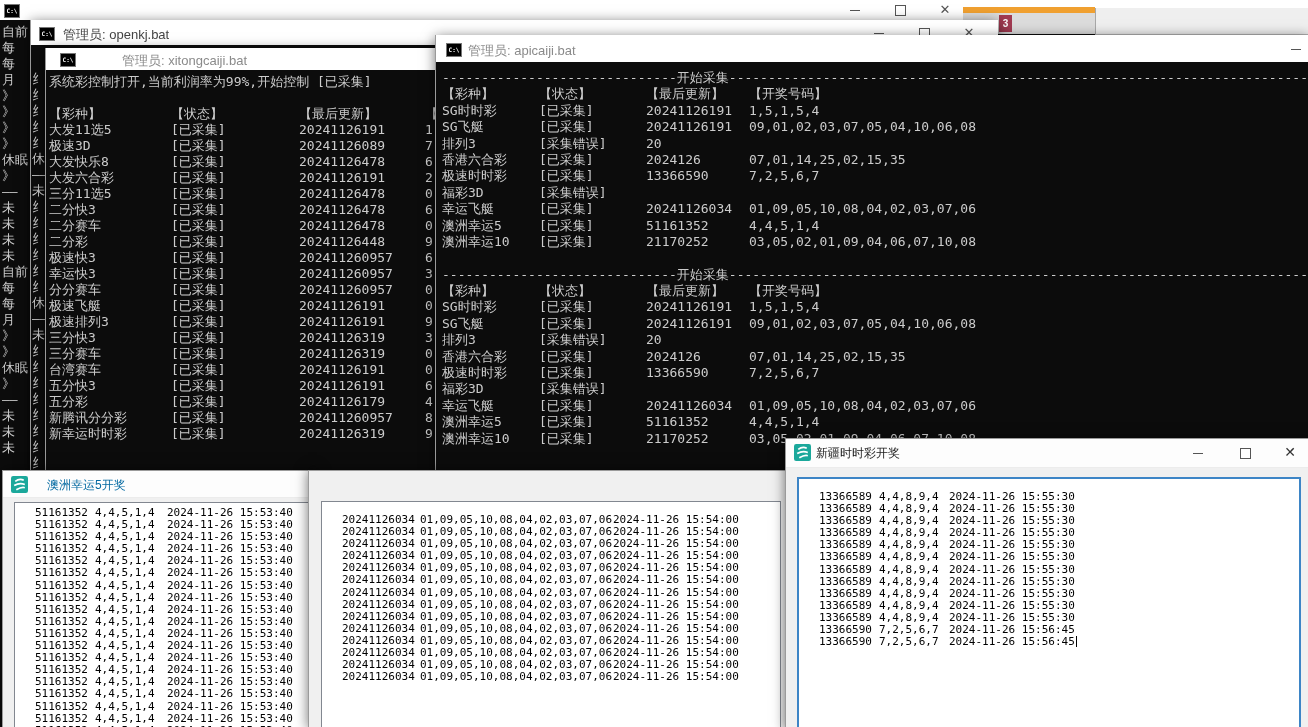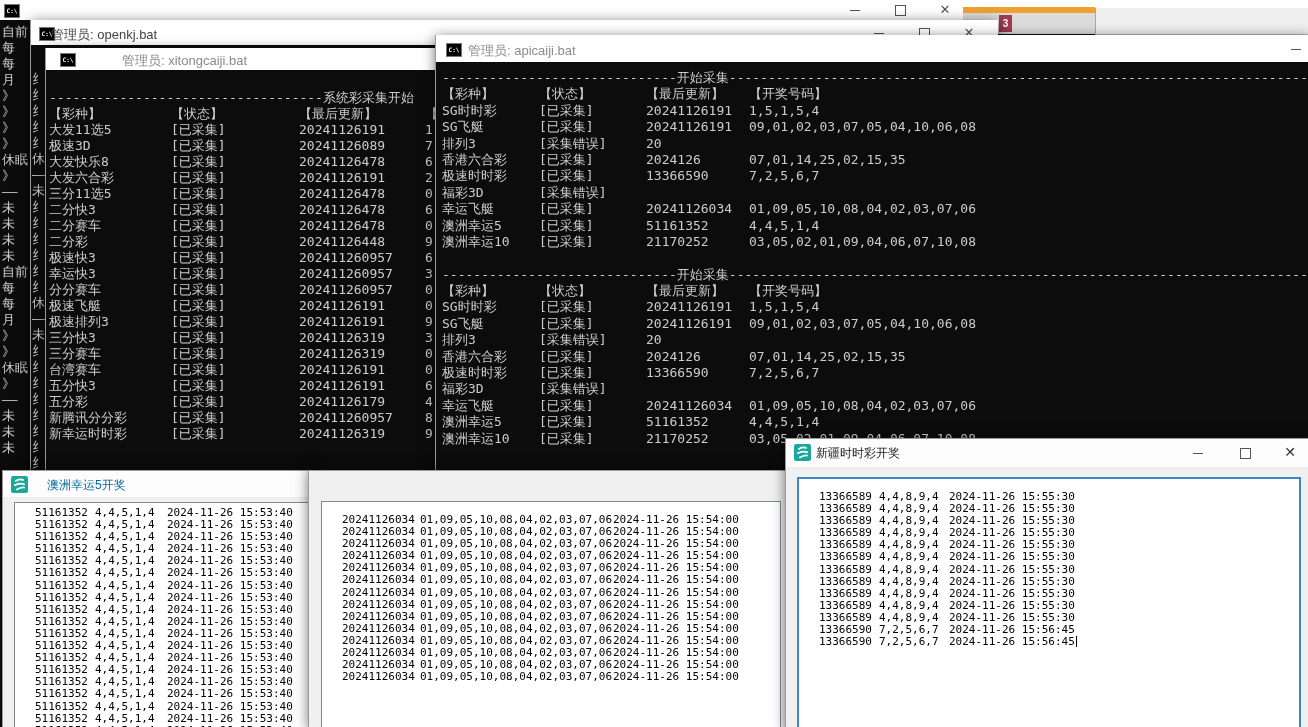--- a/index.html
+++ b/index.html
@@ -88,21 +88,21 @@
 <div class="win" style="left:963px;top:7px;width:132px;height:27px;background:#dcdcdc;z-index:2;">
   <div style="position:absolute;left:0;top:0;width:132px;height:6px;background:#f0a030;"></div>
   <div style="position:absolute;left:36px;top:8px;width:13px;height:17px;background:#a23b52;color:#fff;
               font:bold 10px/17px 'Liberation Sans',sans-serif;text-align:center;">3</div>
 </div>
 <div class="win" style="left:1095px;top:8px;width:213px;height:26px;background:#efefef;border-left:1px solid #a8a8a8;border-bottom:1px solid #b5b5b5;z-index:2;"></div>
 
 <section class="win shadow" style="left:30px;top:20px;width:967px;height:450px;z-index:3;border-left:1px solid #9a9a9a;">
   <div class="tbar" style="height:25px;">
     <span class="cmdicon" style="left:8px;top:7px;">C:\</span>
-    <span class="ttext" style="left:20px;top:6px;">管理员:  openkj.bat</span>
+    <span class="ttext" style="left:32px;top:6px;">管理员:  openkj.bat</span>
     <span class="wbtn" style="left:836px;top:4px;"><span class="minbar"></span></span>
     <span class="wbtn" style="left:881px;top:4px;"><span class="maxbox"></span></span>
     <span class="wbtn" style="left:926px;top:4px;">✕</span>
   </div>
   <div class="cbody" style="top:25px;">
     <div class="strip" style="left:1px;top:26px;width:13px;height:400px;">
 
     <div class="cline">纟</div>
         <div class="cline">纟</div>
         <div class="cline">纟</div>
@@ -131,22 +131,22 @@
       </div>
   </div>
 </section>
 
 <section class="win shadow" style="left:45px;top:48px;width:392px;height:679px;z-index:4;border-left:1px solid #9a9a9a;">
   <div class="tbar" style="height:22px;">
     <span class="cmdicon" style="left:14px;top:5px;">C:\</span>
     <span class="ttext dim" style="left:36px;top:4px;margin-left:40px;">管理员:  xitongcaiji.bat</span>
   </div>
   <div class="cbody" style="top:22px;padding:4px 0 0 3px;">
+    <div class="cline">系统彩控制打开,当前利润率为99%,开始控制 [已采集]</div>
     <div class="cline"></div>
-    <div class="cline">-----------------------------------系统彩采集开始</div>
     <div class="crow">
       <span class="xt-name">【彩种】</span>
       <span class="xt-status">【状态】</span>
       <span class="xt-upd">【最后更新】</span>
       <span class="xt-d">【开</span>
     </div>
     <div>
 
         <div class="crow">
           <span class="xt-name">大发11选5</span>

